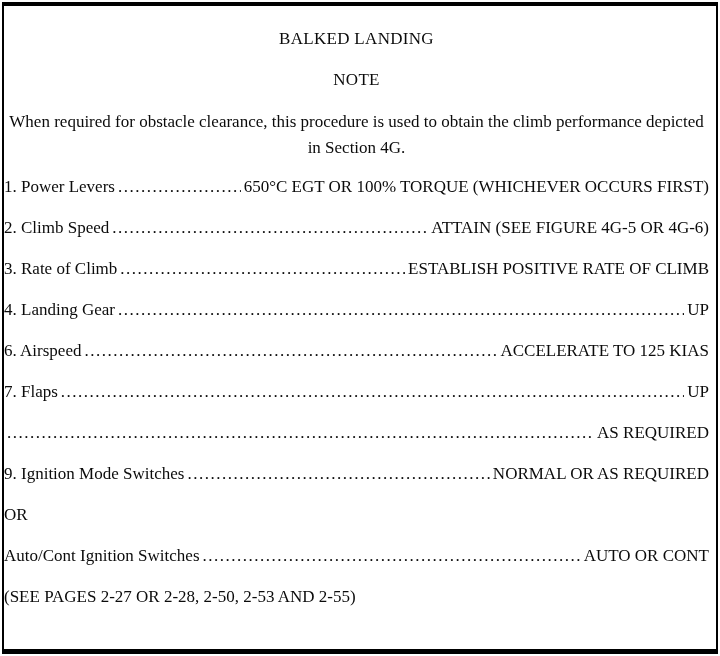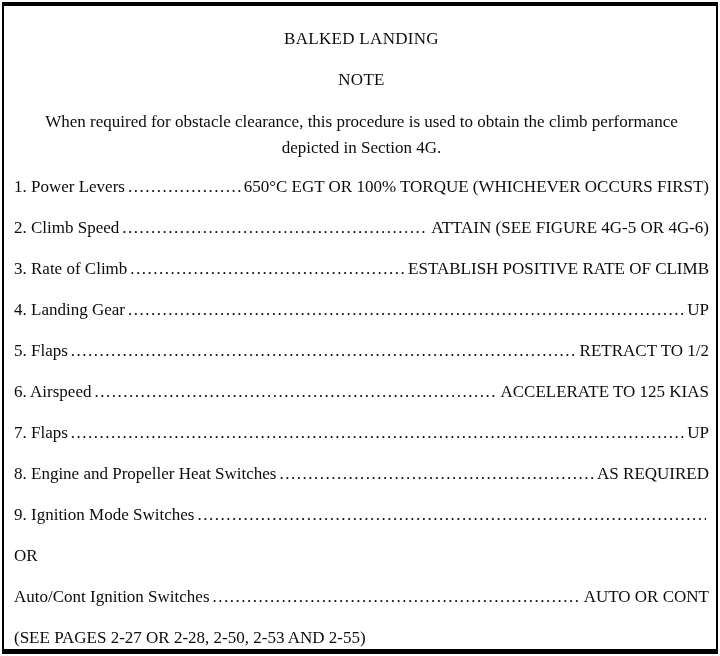--- a/index.html
+++ b/index.html
@@ -13,21 +13,21 @@
     overflow: hidden;
   }
   .doc {
     box-sizing: border-box;
     margin: 2px;
     width: 716px;
     height: 652px;
     background: #ffffff;
     border: solid #000000;
     border-width: 4px 2px 5px 2px;
-    padding: 23px 7px 0 10px;
+    padding: 23px 7px 0 0;
     font-family: "Liberation Serif", "DejaVu Serif", serif;
     font-size: 17px;
     color: #0b0b0b;
     overflow: hidden;
   }
   .centered {
     text-align: center;
     line-height: 20px;
   }
   .title {
@@ -106,47 +106,42 @@
     <span class="leader"></span>
     <span class="item-value">ESTABLISH POSITIVE RATE OF CLIMB</span>
   </div>
 
   <div class="row">
     <span class="item-label">4. Landing Gear</span>
     <span class="leader"></span>
     <span class="item-value">UP</span>
   </div>
 
-  <div class="row">
-    <span class="item-label">5. Flaps</span>
-    <span class="leader"></span>
-    <span class="item-value">RETRACT TO 1/2</span>
-  </div>
 
   <div class="row">
     <span class="item-label">6. Airspeed</span>
     <span class="leader"></span>
     <span class="item-value">ACCELERATE TO 125 KIAS</span>
   </div>
 
   <div class="row">
     <span class="item-label">7. Flaps</span>
     <span class="leader"></span>
     <span class="item-value">UP</span>
   </div>
 
   <div class="row">
-    <span class="item-label">8. Engine and Propeller Heat Switches</span>
     <span class="leader"></span>
     <span class="item-value">AS REQUIRED</span>
   </div>
 
   <div class="row">
     <span class="item-label">9. Ignition Mode Switches</span>
     <span class="leader"></span>
+    <span class="item-value">NORMAL OR AS REQUIRED</span>
   </div>
 
   <div class="plain-row">OR</div>
 
   <div class="row">
     <span class="item-label">Auto/Cont Ignition Switches</span>
     <span class="leader"></span>
     <span class="item-value">AUTO OR CONT</span>
   </div>
 

